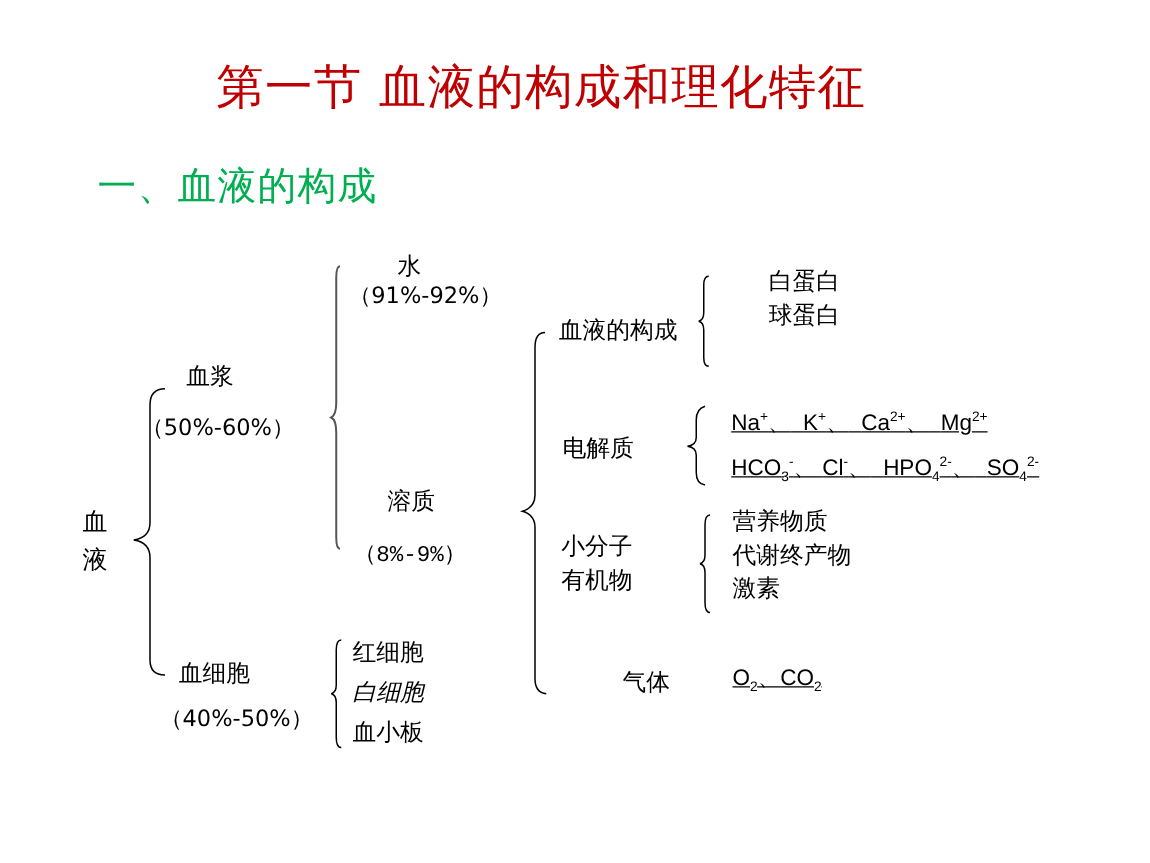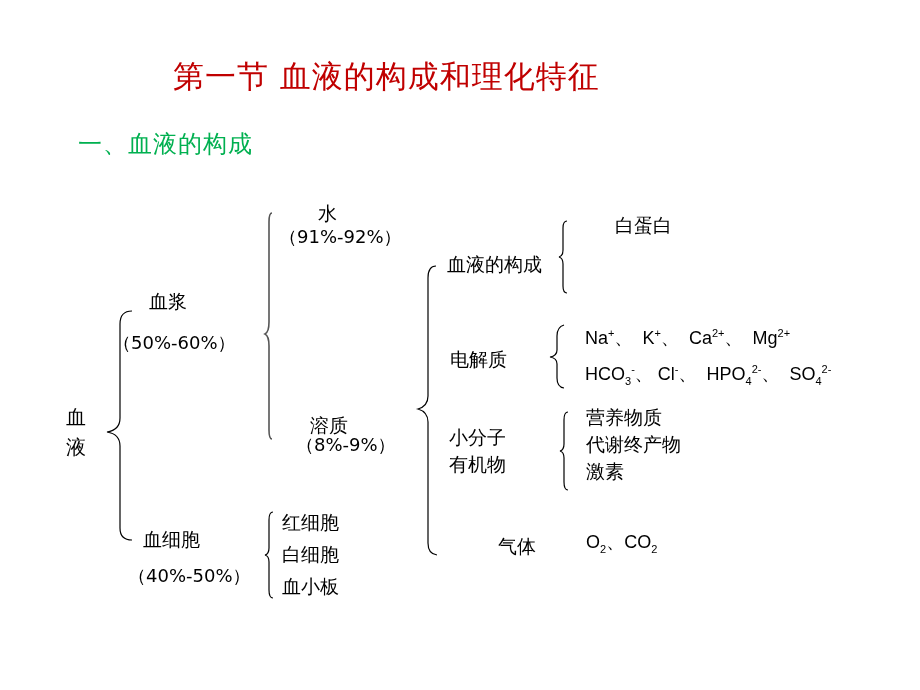--- a/index.html
+++ b/index.html
@@ -1,25 +1,25 @@
 <!DOCTYPE html>
 <html><head>
 <meta charset="utf-8">
 <style>
   html, body { margin: 0; padding: 0; background: #ffffff; }
   body { width: 920px; height: 690px; position: relative; overflow: hidden;
          font-family: "DejaVu Sans", "Liberation Sans", sans-serif; color: #000; }
   .abs { position: absolute; white-space: nowrap; }
-  .title { color: #c00000; font-size: 31px; left: 173px; top: 56px; letter-spacing: 1px; }
-  .subtitle { color: #00b050; font-size: 24px; left: 78px; top: 128px; letter-spacing: 1px; }
+  .title { color: #c00000; font-size: 38px; left: 173px; top: 44px; letter-spacing: 1px; }
+  .subtitle { color: #00b050; font-size: 31px; left: 78px; top: 128px; letter-spacing: 1px; }
   .t { font-size: 19px; line-height: 22px; }
   .pct { font-size: 18px; line-height: 22px; padding-left: 10px; }
   .vert { font-size: 20px; line-height: 30px; width: 24px; text-align: center; }
   .lines div { height: 27px; line-height: 27px; }
-  .chem { font-family: "Liberation Sans", sans-serif; font-size: 18px; }
+  .chem { font-family: "Liberation Sans", sans-serif; font-size: 18px; text-decoration: underline; }
   .chem sup, .chem sub { font-size: 11px; }
   svg.braces { position: absolute; left: 0; top: 0; }
   svg.braces path { fill: none; stroke: #000; stroke-width: 1.2; }
   svg.braces path.grey { stroke: #555; stroke-width: 1.6; }
 </style>
 </head>
 <body>
 
 <svg class="braces" width="920" height="690">
 
@@ -45,26 +45,27 @@
   <div>血</div>
   <div>液</div>
 </div>
 
 <div class="abs t" style="left:149px; top:290px;">血浆</div>
 <div class="abs pct" style="left:103px; top:332px;">（50%-60%）</div>
 
 <div class="abs t" style="left:318px; top:202px;">水</div>
 <div class="abs pct" style="left:269px; top:226px;">（91%-92%）</div>
 
-<div class="abs t" style="left:310px; top:414px;">溶质</div>
-<div class="abs pct" style="left:286px; top:434px;">（8%-9%）</div>
+<div class="abs t" style="left:310px; top:390px;">溶质</div>
+<div class="abs pct" style="left:273px; top:434px;font-family:Liberation Mono, monospace;">（8%-9%）</div>
 
 <div class="abs t" style="left:447px; top:253px;">血液的构成</div>
 <div class="abs t lines" style="left:578px; top:212px;margin-left:37px;">
   <div>白蛋白</div>
+  <div>球蛋白</div>
 </div>
 
 <div class="abs t" style="left:450px; top:348px;">电解质</div>
 <div class="abs chem" style="left:585px; top:326px;">
   <span><span>Na</span><sup>+</sup><span>、</span></span>&nbsp;
   <span><span>K</span><sup>+</sup><span>、</span></span>&nbsp;
   <span><span>Ca</span><sup>2+</sup><span>、</span></span>&nbsp;
   <span><span>Mg</span><sup>2+</sup></span>
 </div>
 <div class="abs chem" style="left:585px; top:362px;">
@@ -86,15 +87,15 @@
 
 <div class="abs t" style="left:457px; top:535px;margin-left:41px;">气体</div>
 <div class="abs chem" style="left:586px; top:530px;">
   <span>O</span><sub>2</sub><span>、</span><span>CO</span><sub>2</sub>
 </div>
 
 <div class="abs t" style="left:143px; top:528px;">血细胞</div>
 <div class="abs pct" style="left:118px; top:565px;">（40%-50%）</div>
 <div class="abs t lines" style="left:282px; top:506px;">
   <div style="height:32px; line-height:32px;">红细胞</div>
-  <div style="height:32px; line-height:32px;">白细胞</div>
+  <div style="height:32px; line-height:32px;font-style:italic;">白细胞</div>
   <div style="height:32px; line-height:32px;">血小板</div>
 </div>
 
 </body></html>

